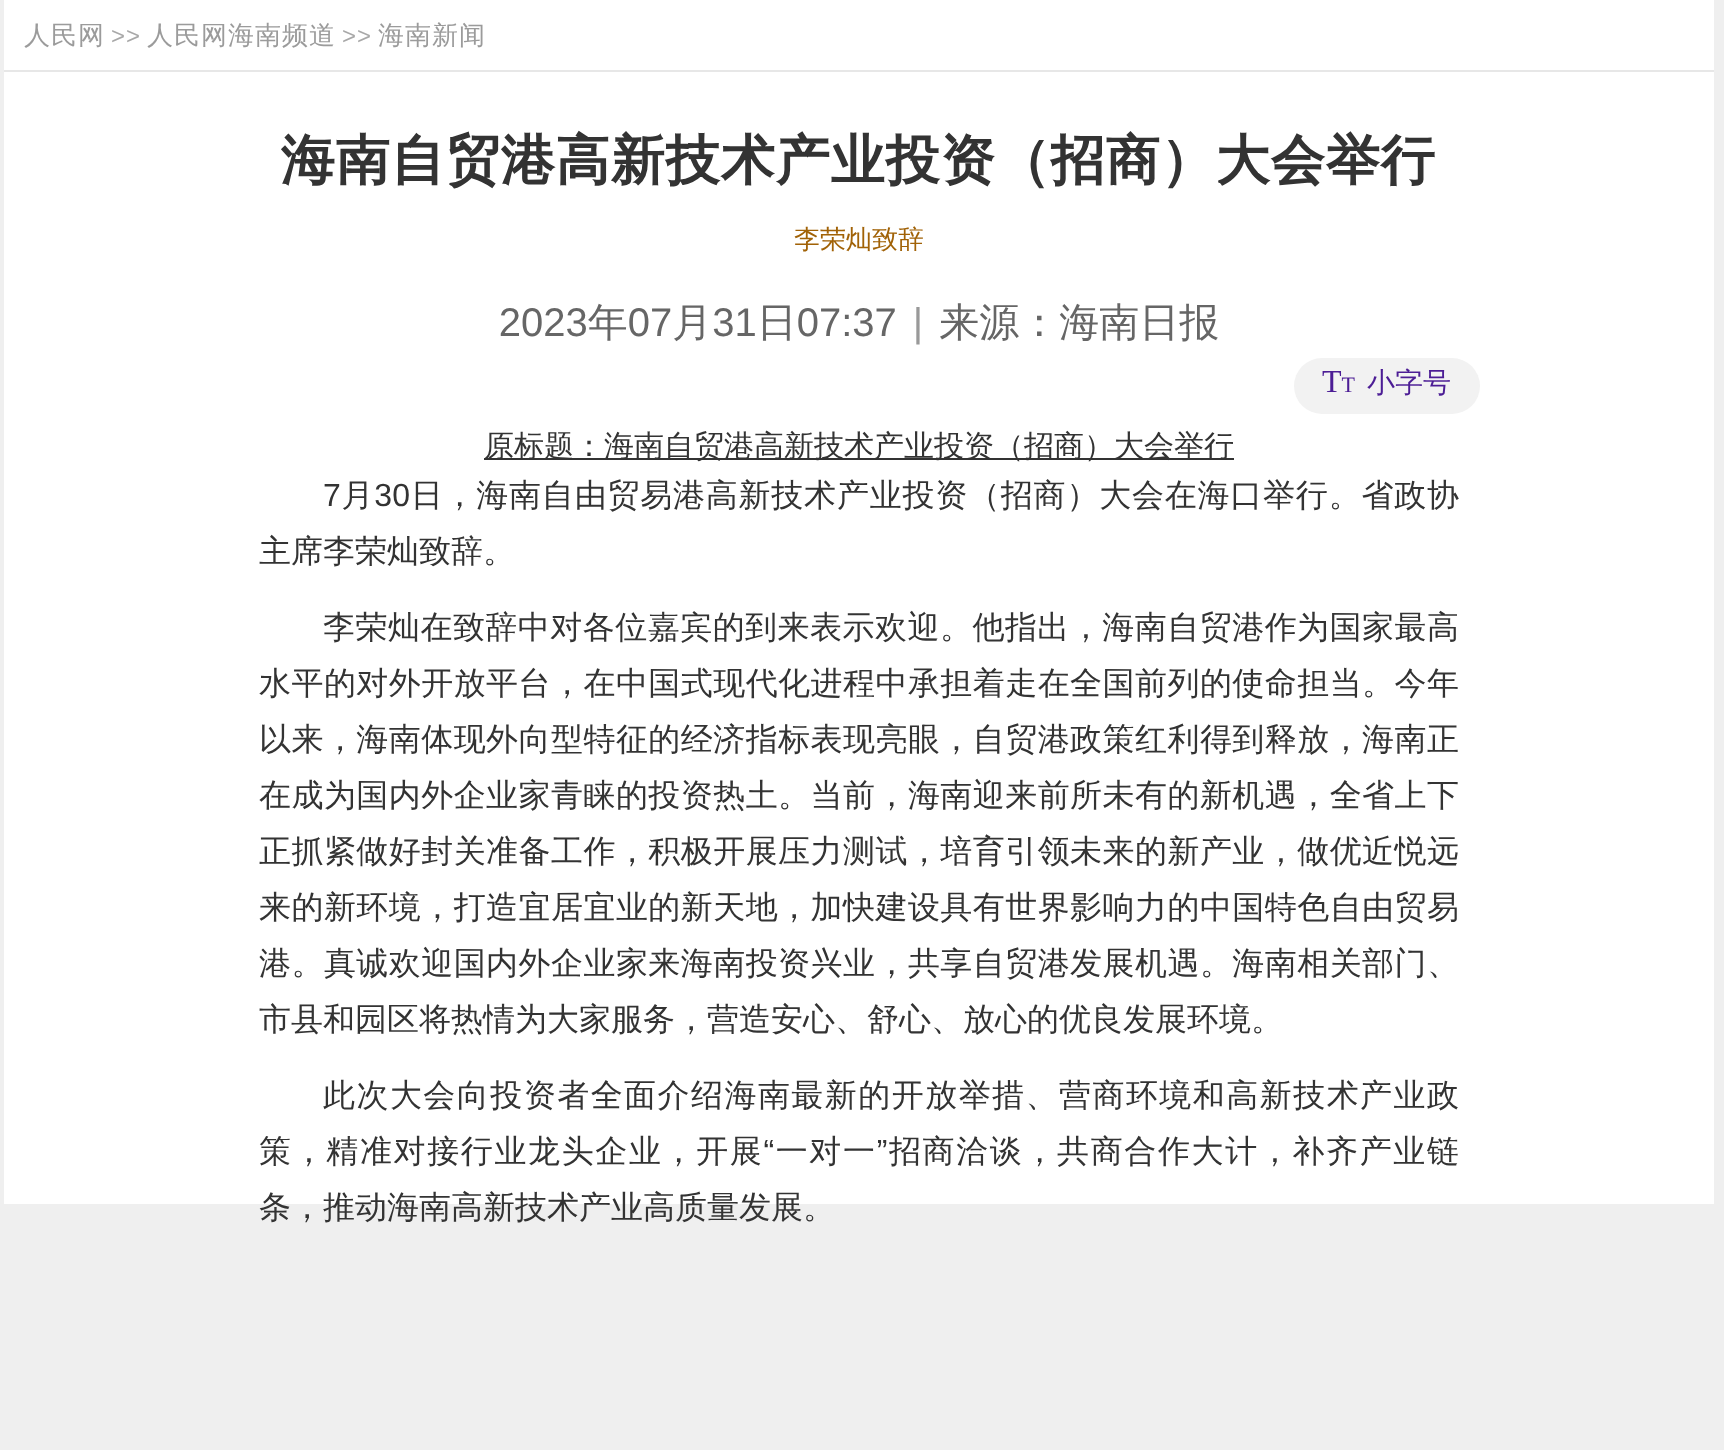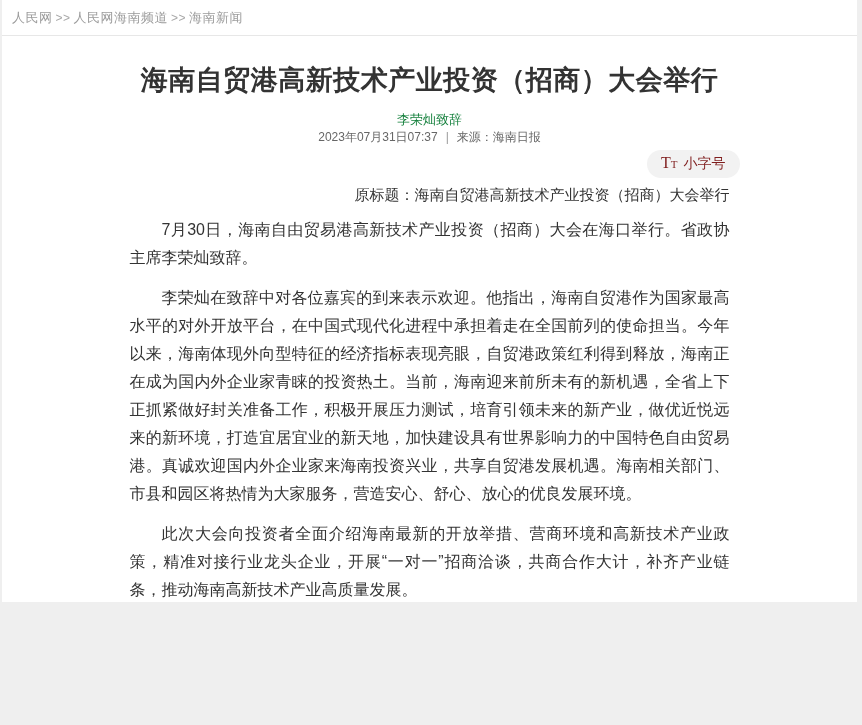--- a/index.html
+++ b/index.html
@@ -39,44 +39,45 @@
     font-size: 27px;
     font-weight: 600;
     color: #333333;
     line-height: 34px;
     letter-spacing: 0.5px;
   }
   .subtitle {
     margin-top: 14px;
     text-align: center;
     font-size: 13px;
-    color: #15803d;
+    color: #a16207;
   }
   .meta {
+    margin-top: 19px;
     text-align: center;
-    font-size: 12px;
+    font-size: 20px;
     color: #666666;
   }
   .meta-sep { margin: 0 8px; color: #999999; }
   .source-link { color: #666666; cursor: pointer; }
   
   .toolbar {
     width: 620px;
     margin: 4px auto 0;
     text-align: right;
     height: 27px;
   }
   .font-size-btn {
     display: inline-block;
     background: #f2f2f2;
     border: none;
     border-radius: 14px;
     padding: 4px 14px 5px;
     font-size: 14px;
-    color: #7f1d1d;
+    color: #4c1d95;
     cursor: pointer;
     line-height: 17px;
   }
   .t-big {
     font-family: "Liberation Serif", "DejaVu Serif", serif;
     font-size: 16px;
   }
   .t-small {
     font-family: "Liberation Serif", "DejaVu Serif", serif;
     font-size: 11px;
@@ -88,23 +89,24 @@
     margin: 9px auto 0;
     font-size: 16px;
     line-height: 28px;
     color: #333333;
     text-align: justify;
   }
   .original-title {
     font-size: 15px;
     line-height: 18px;
     margin: 0 0 2px 0;
-    text-align: right;
+    text-align: center;
+    text-decoration: underline;
   }
-  .article p { margin: 12px 0 10px 0; text-indent: 2em; }
+  .article p { margin: 0 0 10px 0; text-indent: 2em; }
 </style>
 </head>
 <body>
 
 <div class="sheet">
 
   <div class="crumbs">
     <span class="crumb-link">人民网</span><span class="crumb-sep">&gt;&gt;</span><span class="crumb-link">人民网海南频道</span><span class="crumb-sep">&gt;&gt;</span><span class="crumb-link">海南新闻</span>
   </div>
 

